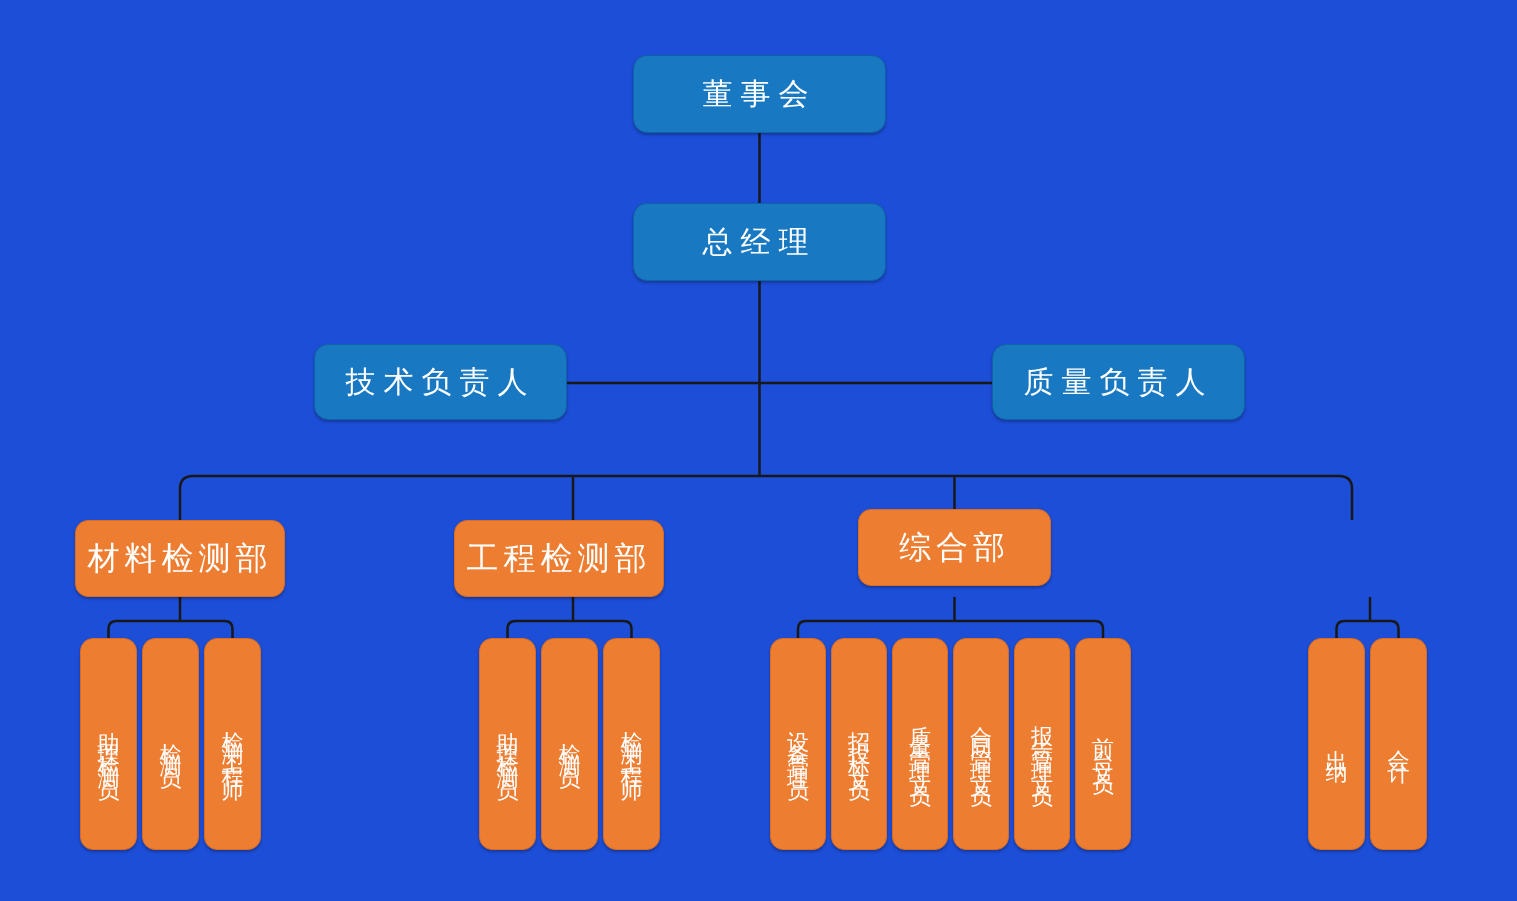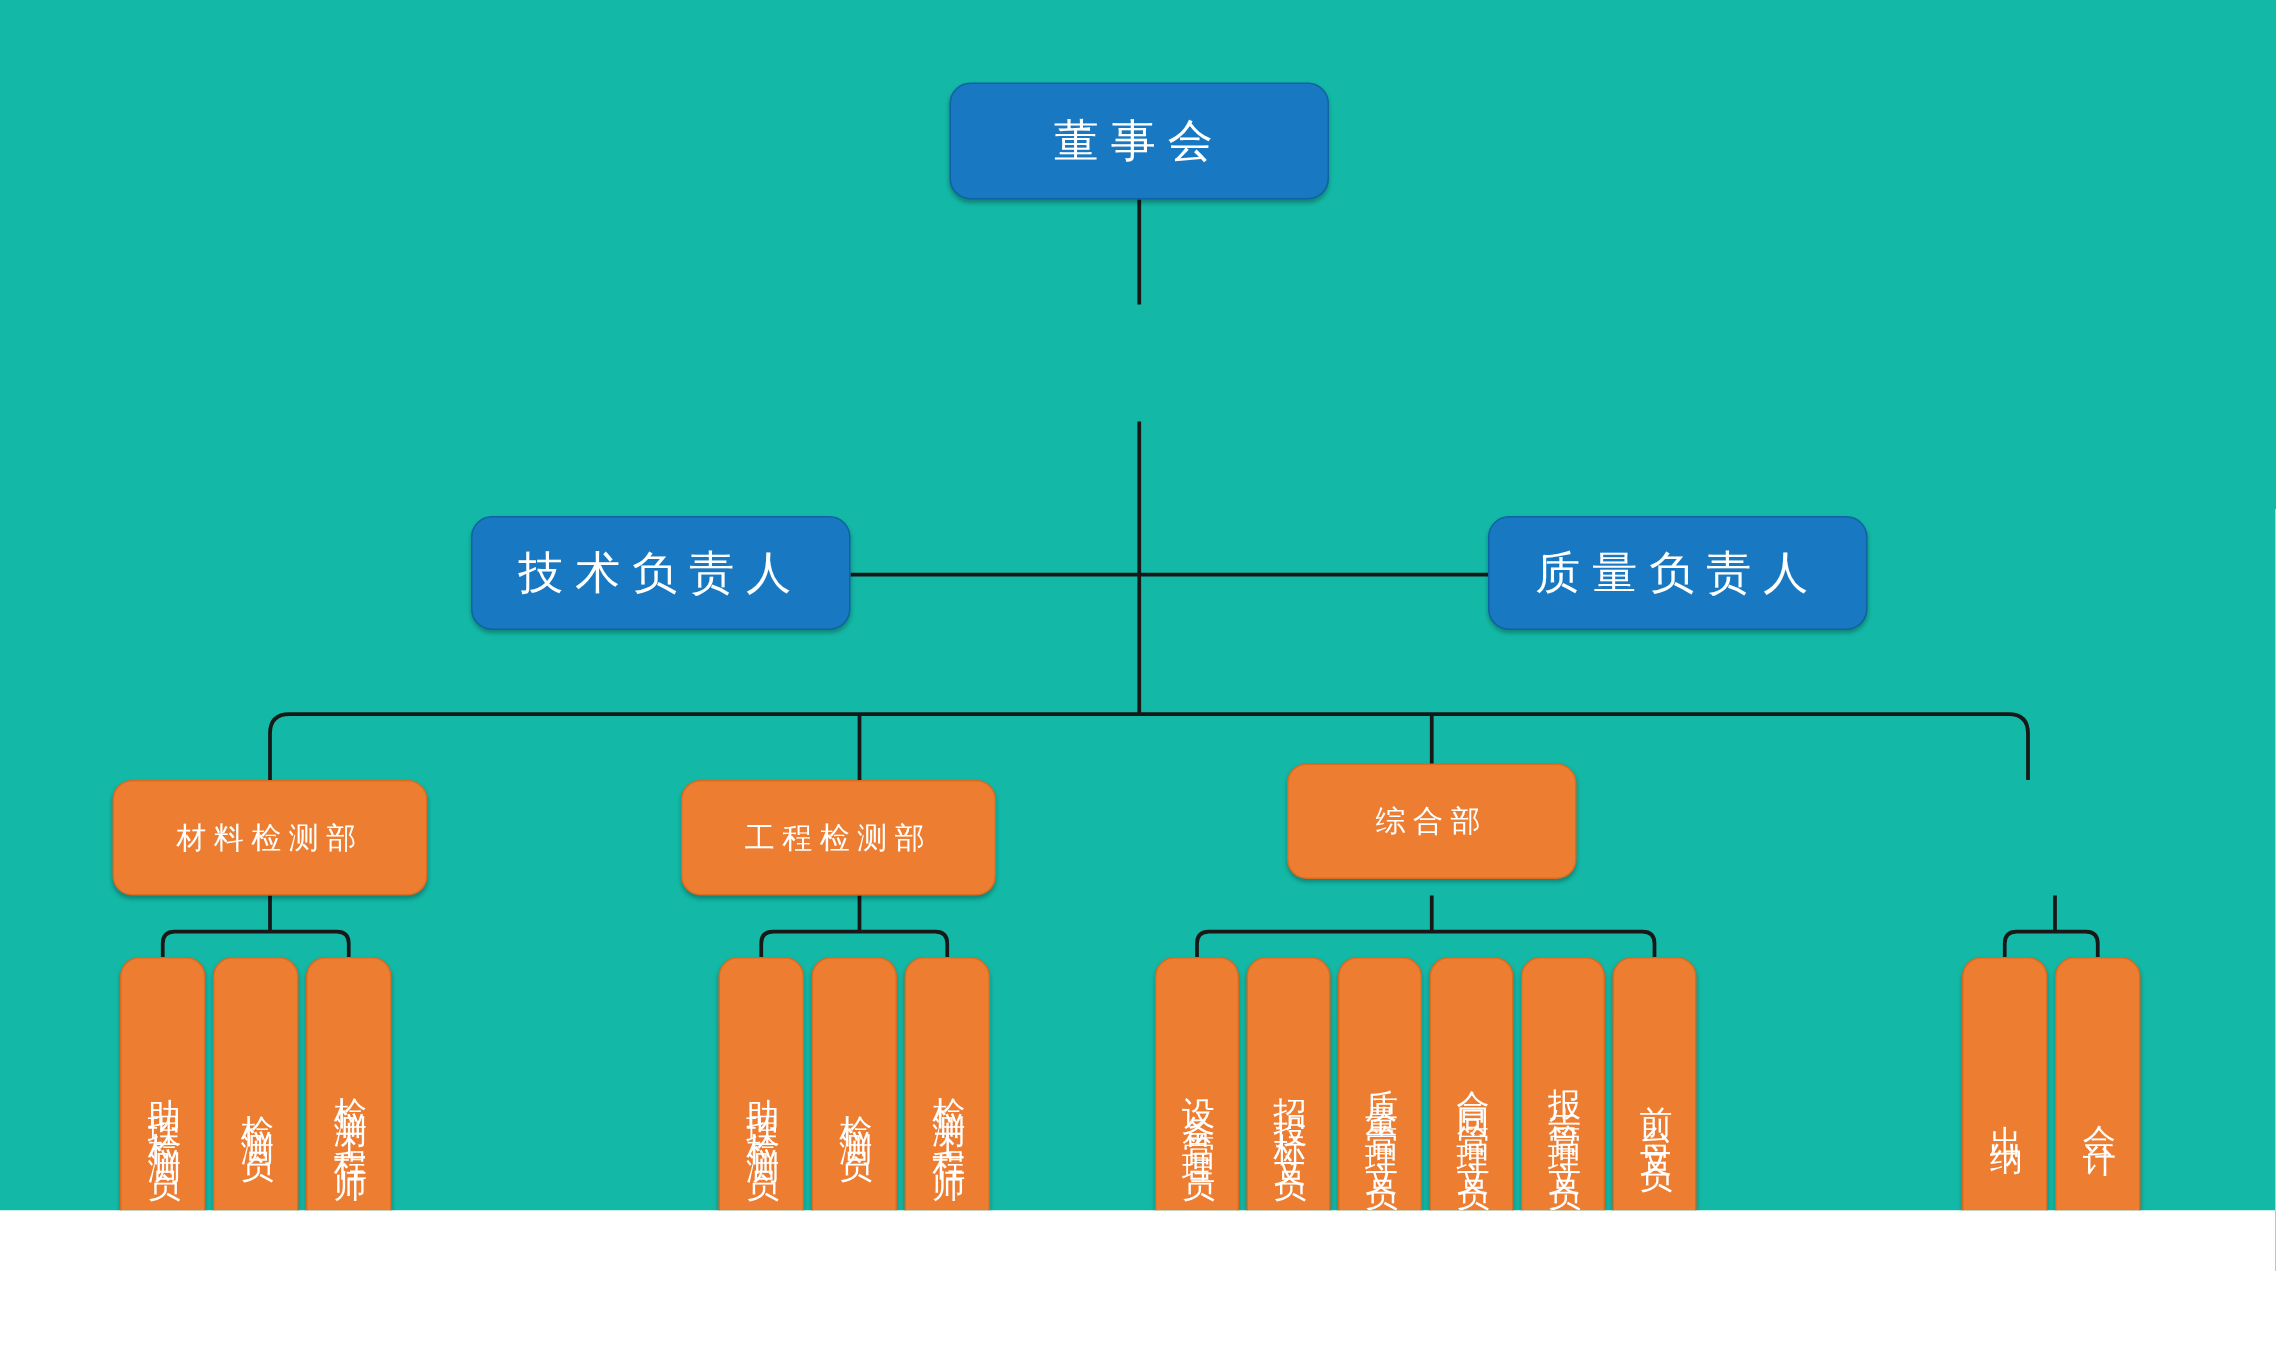--- a/index.html
+++ b/index.html
@@ -1,19 +1,19 @@
 <!DOCTYPE html>
 <html><head>
 <meta charset="utf-8">
 <style>
   html,body{margin:0;padding:0;background:#ffffff;}
   .canvas{
     position:relative;
-    width:1517px;height:807px;
-    background:#14b8a6;
+    width:1517px;height:901px;
+    background:#1d4ed8;
     overflow:hidden;
     font-family:"DejaVu Serif","Liberation Serif",serif;
   }
   .connectors{position:absolute;left:0;top:0;width:1517px;height:901px;pointer-events:none;}
   .node{
     position:absolute;
     display:flex;align-items:center;justify-content:center;
     color:#ffffff;
     box-sizing:border-box;
     box-shadow:0 2px 3px rgba(0,0,0,0.28);
@@ -24,21 +24,21 @@
     background:#1879C2;
     border:1px solid #0F62A3;
     border-radius:14px;
   }
   .orange{
     background:#ED7D31;
     border:1px solid #D96C20;
     border-radius:13px;
   }
   .lvl1{font-size:30px;letter-spacing:8px;}
-  .dept{font-size:20px;letter-spacing:5px;}
+  .dept{font-size:32px;letter-spacing:5px;}
   .role{
     font-size:22px;
     writing-mode:vertical-rl;
     text-orientation:upright;
     letter-spacing:0.55em;
     line-height:1;
   }
   
   #board   {left:633px;top:55px; width:253px;height:78px;}
   #gm      {left:633px;top:203px;width:253px;height:78px;}
@@ -77,20 +77,21 @@
     <path d="M507.5 638 L507.5 629 Q507.5 621 515.5 621 L623.5 621 Q631.5 621 631.5 629 L631.5 638"></path>
 
     <path d="M954.5 597 L954.5 621"></path>
     <path d="M798 638 L798 629 Q798 621 806 621 L1095 621 Q1103 621 1103 629 L1103 638"></path>
 
     <path d="M1370 597 L1370 621"></path>
     <path d="M1336.5 638 L1336.5 629 Q1336.5 621 1344.5 621 L1390.5 621 Q1398.5 621 1398.5 629 L1398.5 638"></path>
   </svg>
 
   <div id="board" class="node blue lvl1">董事会</div>
+  <div id="gm" class="node blue lvl1">总经理</div>
   <div id="tech" class="node blue lvl1">技术负责人</div>
   <div id="quality" class="node blue lvl1">质量负责人</div>
 
   <div id="d0" class="node orange dept">材料检测部</div>
   <div id="d1" class="node orange dept">工程检测部</div>
   <div id="d2" class="node orange dept">综合部</div>
 
   <div id="r0-0" class="node orange role leaf">助理检测员</div>
   <div id="r0-1" class="node orange role leaf">检测员</div>
   <div id="r0-2" class="node orange role leaf">检测工程师</div>

